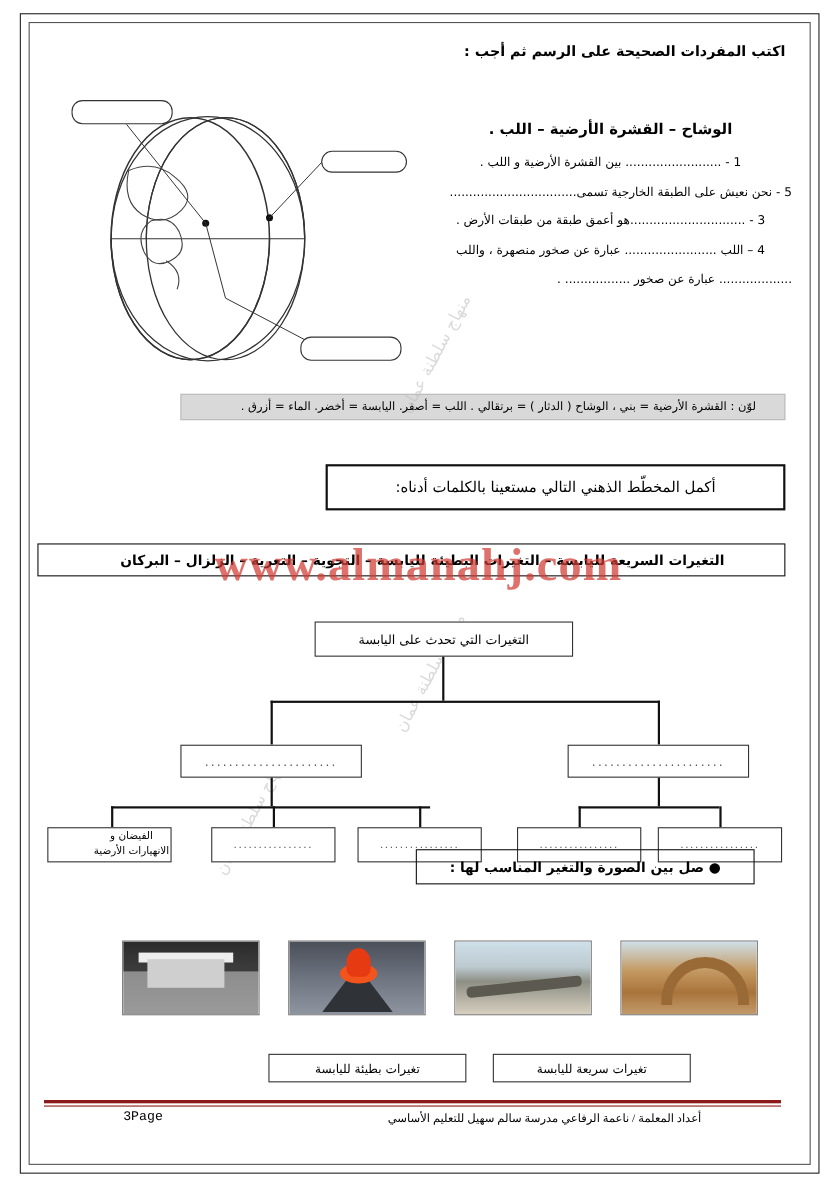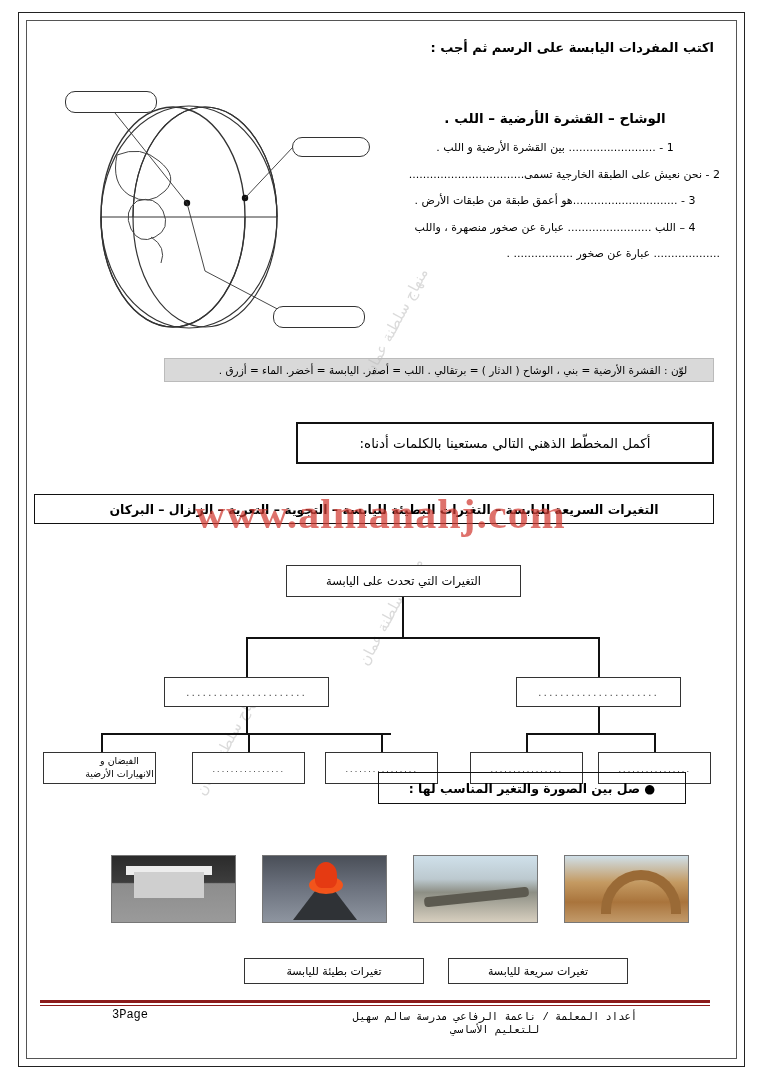--- a/index.html
+++ b/index.html
@@ -178,31 +178,31 @@
   
   .footer-rule{position:absolute;left:40px;top:1000px;width:670px;height:3px;background:#8b1a1a;}
   .footer-rule2{position:absolute;left:40px;top:1005px;width:670px;height:1px;background:#8b1a1a;}
   .footer-page{
     position:absolute;left:112px;top:1008px;font-size:12px;
     font-family:Liberation Mono, monospace;
   }
   .footer-text{
     position:absolute;left:330px;top:1010px;width:330px;
     direction:rtl;text-align:center;font-size:10.5px;
-    font-family:Liberation Mono, monospace;
+    font-family:Liberation Serif, serif;
   }
 </style>
 </head>
 <body>
 
 <div class="page">
   <div class="page-border"></div>
   <div class="page-border2"></div>
 
-  <div class="top-instruction">اكتب المفردات اليابسة على الرسم ثم أجب :</div>
+  <div class="top-instruction">اكتب المفردات الصحيحة على الرسم ثم أجب :</div>
 
   <div class="earth-wrap">
     <svg width="330" height="265" viewBox="0 0 330 265">
       <ellipse cx="118" cy="132" rx="72" ry="110" fill="none" stroke="#333" stroke-width="1.4"></ellipse>
       <ellipse cx="150" cy="132" rx="72" ry="110" fill="none" stroke="#333" stroke-width="1.2"></ellipse>
       <path d="M46 132 A72 110 0 0 0 190 132" fill="none" stroke="#333" stroke-width="1.1"></path>
       <path d="M78 132 A72 110 0 0 1 222 132" fill="none" stroke="#333" stroke-width="1.1"></path>
       <line x1="46" y1="132" x2="222" y2="132" stroke="#333" stroke-width="1"></line>
       <ellipse cx="134" cy="132" rx="88" ry="111" fill="none" stroke="#333" stroke-width="1.2"></ellipse>
       <path d="M62 70 q24 -10 42 6 q20 16 6 30 q-16 16 -36 4 q-18 -12 -12 -40 z" fill="none" stroke="#444" stroke-width="1"></path>
@@ -216,21 +216,21 @@
       <line x1="132" y1="118" x2="150" y2="186" stroke="#333" stroke-width="0.9"></line>
     </svg>
     <div class="label-box lb1"></div>
     <div class="label-box lb2"></div>
     <div class="label-box lb3"></div>
   </div>
 
   <div class="fill-block">
     <div class="fill-title">الوشاح  –  القشرة الأرضية  –  اللب .</div>
     <div class="fill-line center">1 - ......................... بين القشرة الأرضية و اللب .</div>
-    <div class="fill-line">2 - نحن نعيش على الطبقة الخارجية تسمى.................................</div>
+    <div class="fill-line">5 - نحن نعيش على الطبقة الخارجية تسمى.................................</div>
     <div class="fill-line center">3 - ..............................هو أعمق طبقة من طبقات الأرض .</div>
     <div class="fill-line center">4 – اللب ........................ عبارة عن صخور منصهرة ، واللب</div>
     <div class="fill-line">................... عبارة عن صخور ................. .</div>
   </div>
 
   <div class="legend">لوّن : القشرة الأرضية = بني ، الوشاح ( الدثار ) = برتقالي . اللب = أصفر. اليابسة = أخضر. الماء = أزرق .</div>
 
   <div class="mindmap-instr">أكمل المخطّط الذهني التالي مستعينا بالكلمات أدناه:</div>
 
   <div class="wordbank">التغيرات السريعة لليابسة – التغيرات البطيئة لليابسة – التجوية – التعرية – الزلزال – البركان</div>

